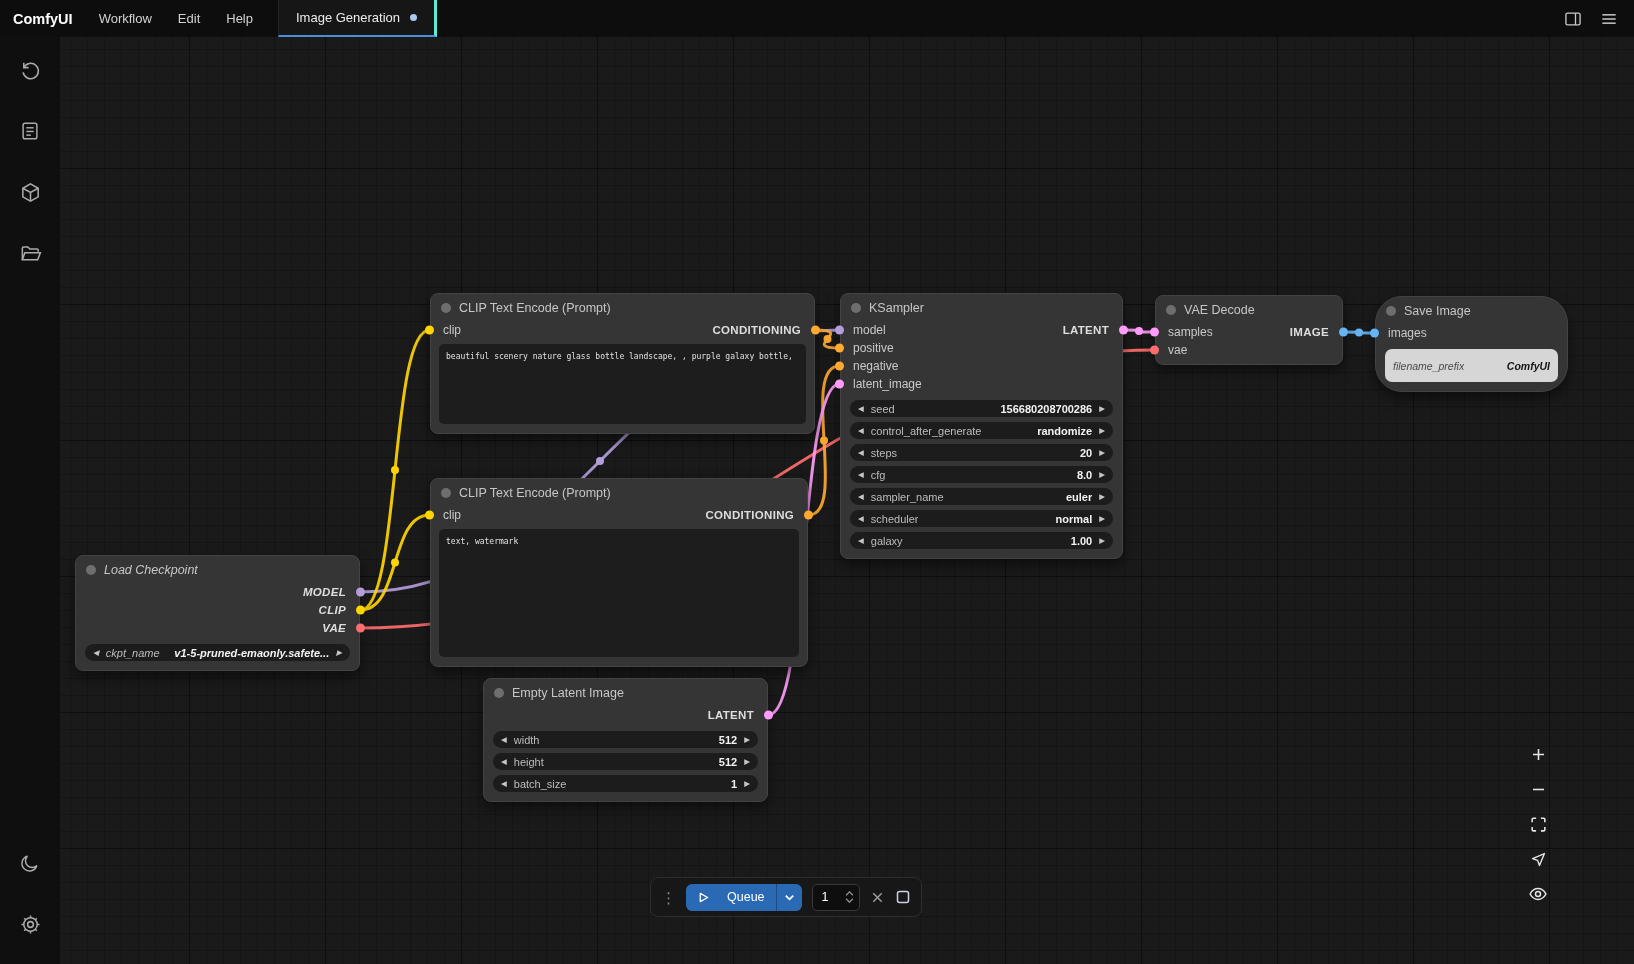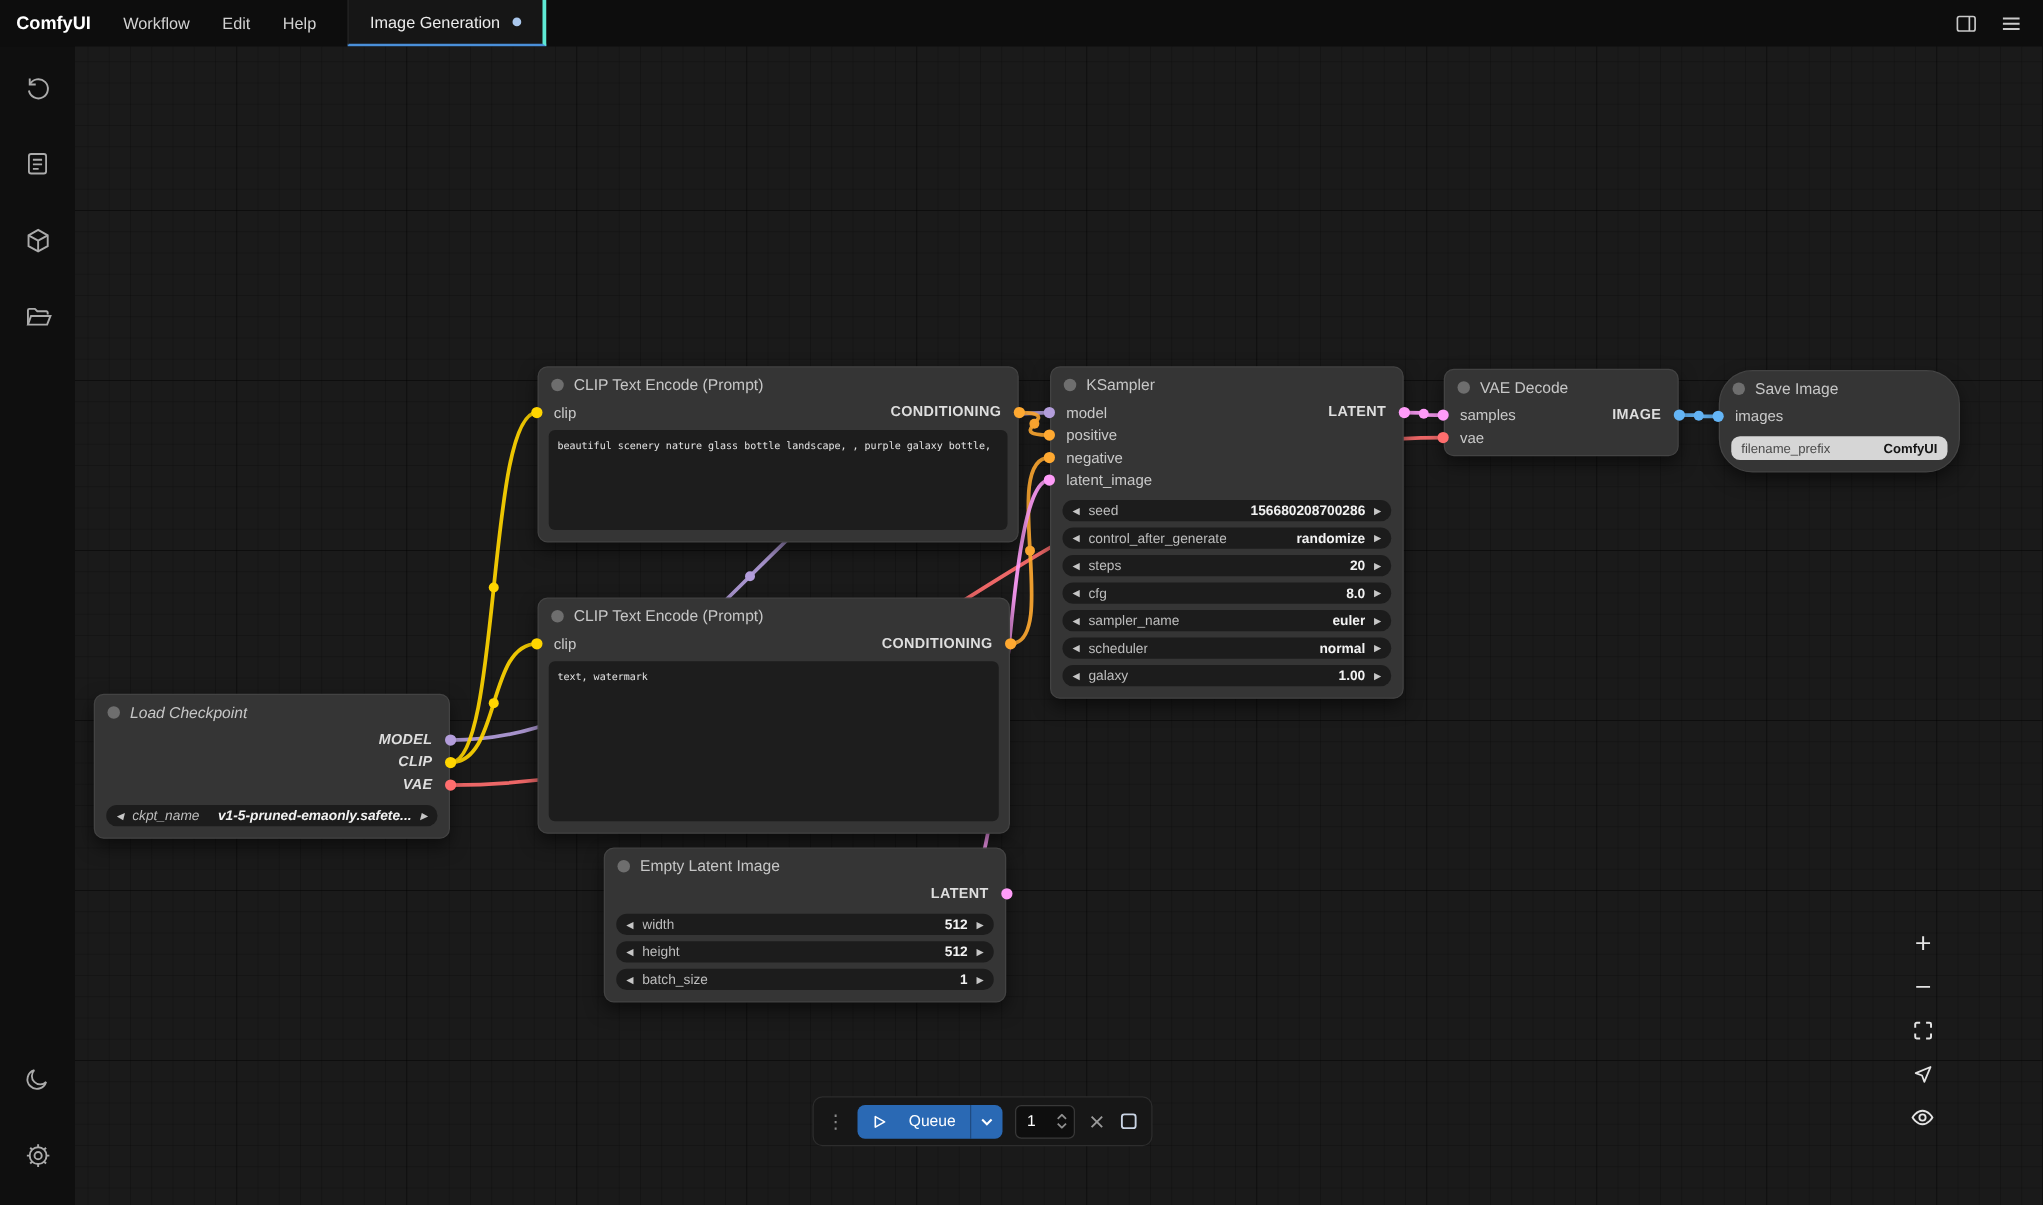--- a/index.html
+++ b/index.html
@@ -47,21 +47,21 @@
   .in-dot { left:-6px; }
   .out-dot { right:-6px; }
   .in-label { margin-left:12px; font-size:12px; color:#c9c9c9; white-space:nowrap; }
   .out-label { margin-left:auto; margin-right:13px; font-size:11.5px; font-weight:bold; color:#dedede; letter-spacing:.3px; white-space:nowrap; }
   .prompt-text { margin:4px 8px 9px; background:#1d1d1d; border-radius:5px; padding:6px 7px; font-family:"DejaVu Sans Mono", monospace; font-size:8px; line-height:1.7; color:#e3e3e3; overflow:hidden; white-space:pre-wrap; }
   .widgets { padding:2px 9px 9px; display:flex; flex-direction:column; gap:5px; }
   .widget { height:17px; background:#1c1c1c; border-radius:9px; display:flex; align-items:center; padding:0 8px; gap:7px; font-size:11px; cursor:pointer; }
   .warrow { color:#c6c6c6; font-size:7.5px; line-height:1; flex:none; }
   .w-label { color:#bdbdbd; white-space:nowrap; overflow:hidden; }
   .w-value { margin-left:auto; color:#f2f2f2; font-weight:bold; white-space:nowrap; overflow:hidden; }
-  .widget.text-widget { background:#d6d6d6; border-radius:7px; height:19px; font-size:10.5px; }
+  .widget.text-widget { background:#d6d6d6; border-radius:7px; height:33px; font-size:10.5px;font-style:italic; }
   .text-widget .w-label { color:#4a4a4a; }
   .text-widget .w-value { color:#151515; }
 
   
   #queuebar { position:absolute; left:650px; top:877px; height:40px; background:#171717; border:1px solid #2d2d2d; border-radius:8px; display:flex; align-items:center; gap:10px; padding:0 10px; z-index:25; }
   .drag-handle { color:#8a8a8a; font-size:15px; line-height:1; cursor:grab; }
   #queue-button { display:flex; height:27px; border-radius:6px; overflow:hidden; background:#2a69b4; color:#fff; cursor:pointer; }
   .queue-main { display:flex; align-items:center; gap:17px; padding:0 11px; font-size:12.5px; }
   .queue-caret { width:26px; display:flex; align-items:center; justify-content:center; border-left:1px solid rgba(0,0,0,.28); }
   .batch { width:48px; height:27px; background:#0e0e0e; border:1px solid #383838; border-radius:5px; display:flex; align-items:center; cursor:text; }
@@ -220,21 +220,21 @@
           <div class="node-rows">
             <div class="port-row">
               <span class="port-dot in-dot" style="background: rgb(255, 213, 0);"></span>
               <span class="in-label">clip</span>
               <span class="out-label">CONDITIONING</span>
               <span class="port-dot out-dot" style="background: rgb(255, 169, 49);"></span>
             </div>
           </div>
           <div class="prompt-text" style="height: 128px;">text, watermark</div>
         </div>
-        <div class="node" style="left: 423px; top: 641px; width: 322px;">
+        <div class="node" style="left: 423px; top: 641px; width: 285px;">
           <div class="node-header">
             <span class="collapse-dot"></span>
             <span class="node-title">Empty Latent Image</span>
           </div>
           <div class="node-rows">
             <div class="port-row">
               <span class="out-label">LATENT</span>
               <span class="port-dot out-dot" style="background: rgb(255, 156, 249);"></span>
             </div>
           </div>

